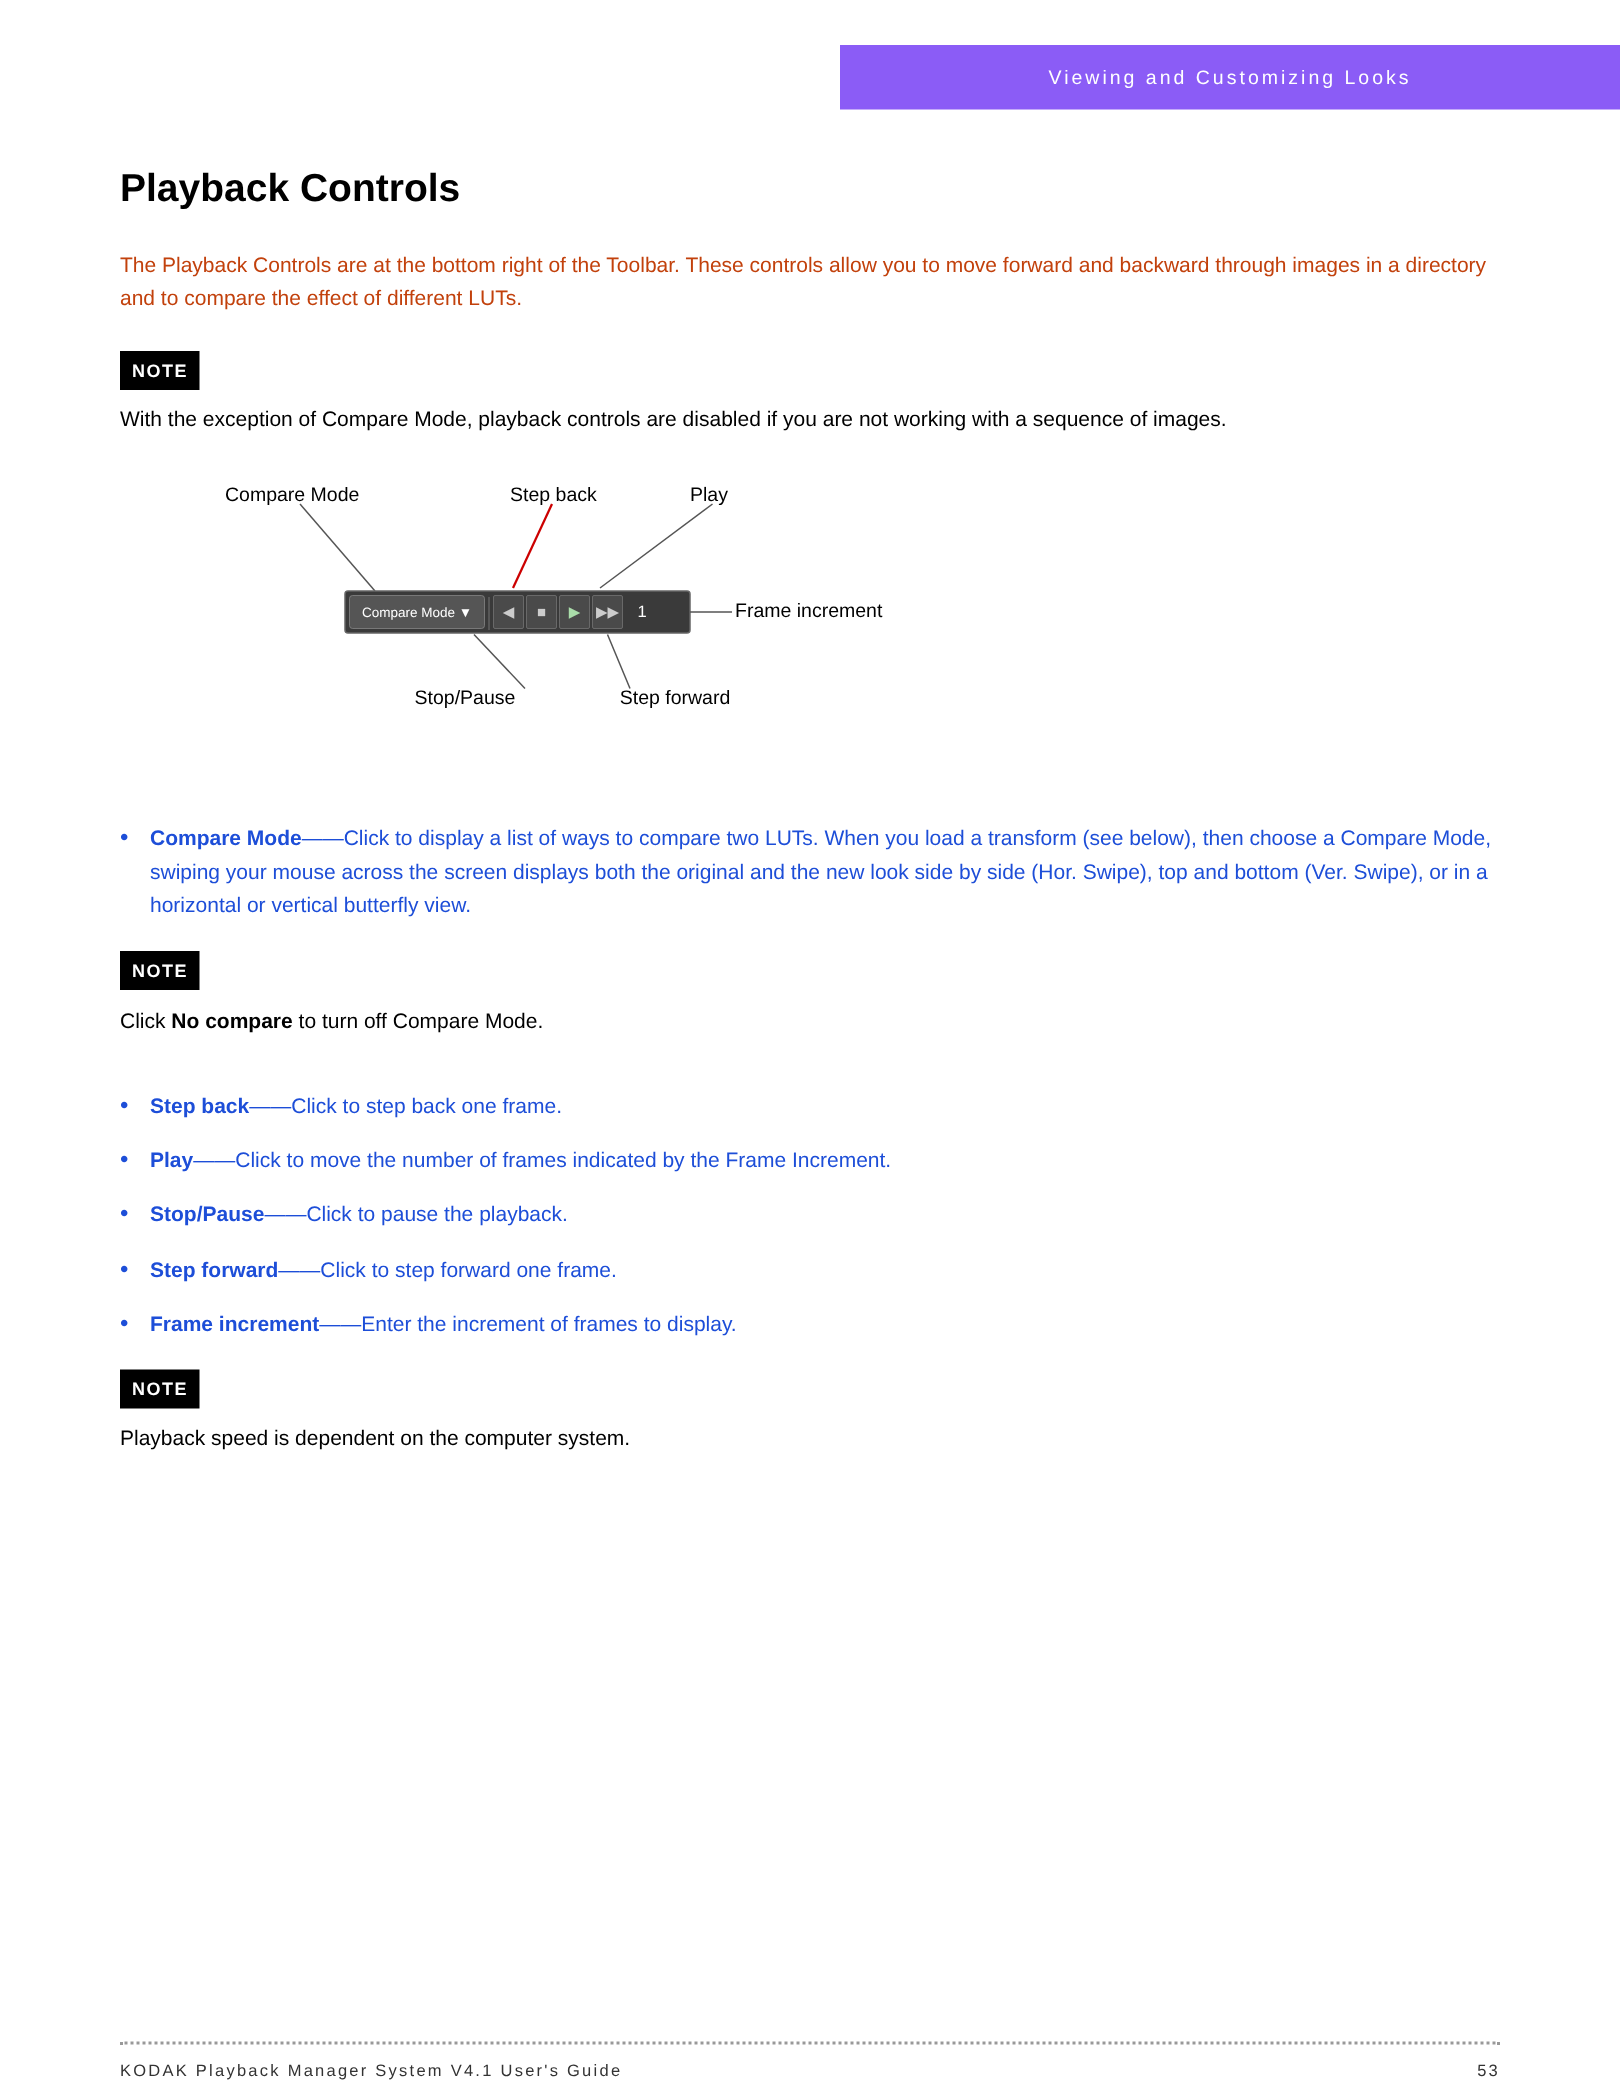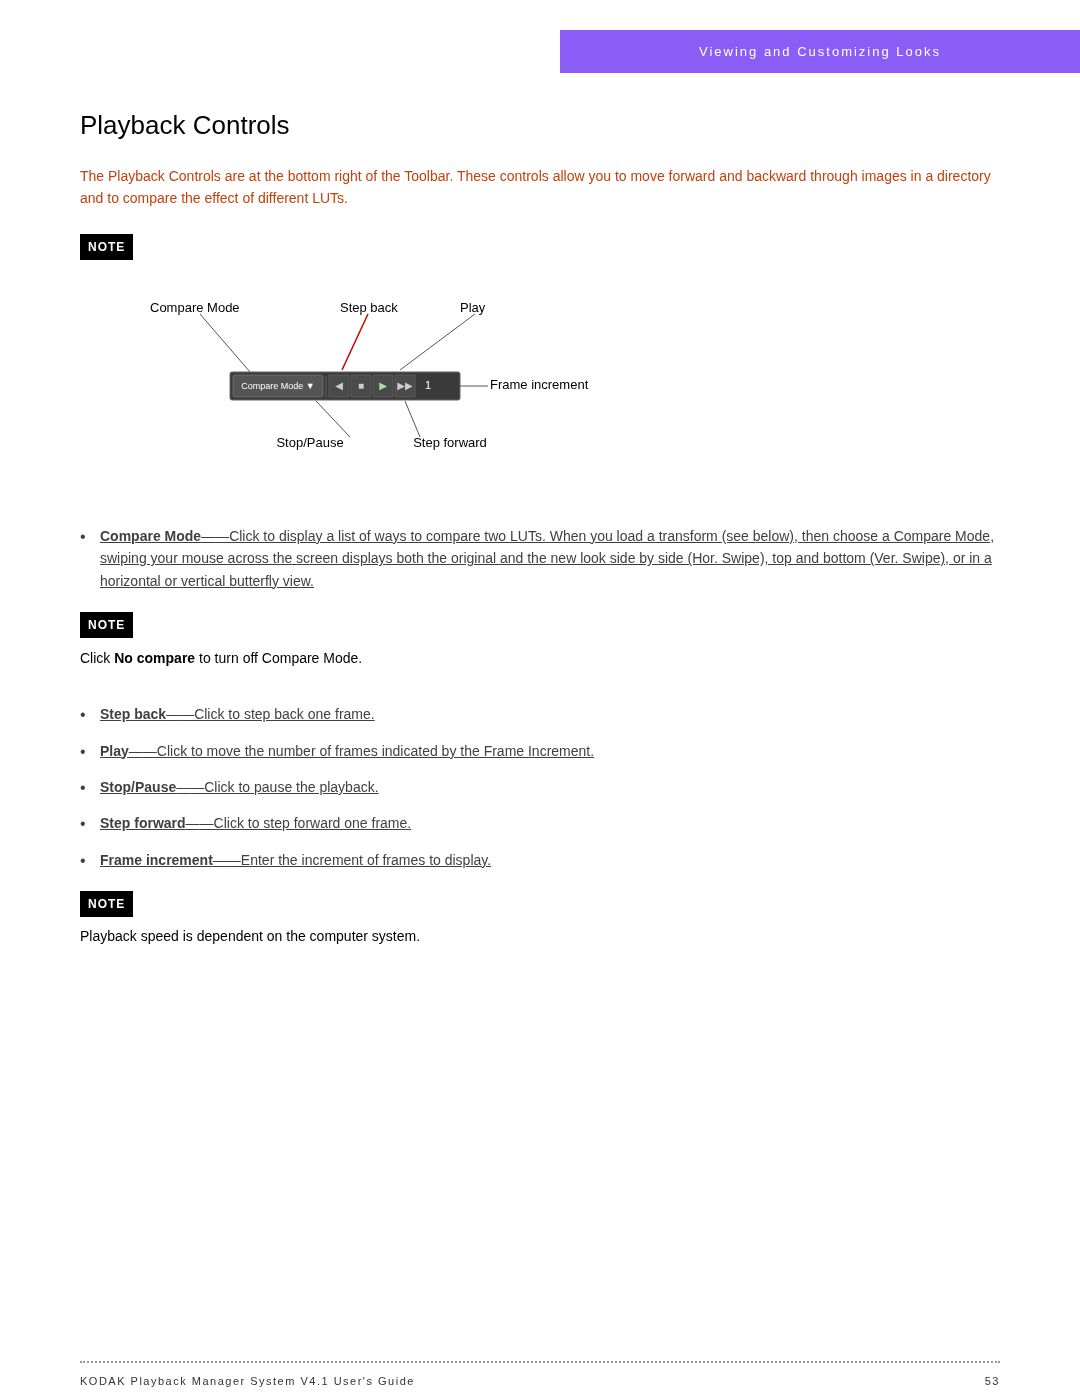--- a/index.html
+++ b/index.html
@@ -39,21 +39,21 @@
 
     
     .main-content {
       padding: 80px 80px 60px 80px;
       margin-top: 30px;
     }
 
     
     .page-title {
       font-size: 26px;
-      font-weight: normal;
+      font-weight: bold;
       margin-bottom: 24px;
       color: #000;
     }
 
     
     .intro-text {
       font-size: 14px;
       line-height: 1.6;
       margin-bottom: 24px;
       color: #c2410c;
@@ -98,22 +98,21 @@
       list-style: none;
       margin: 20px 0;
     }
 
     .bullet-list li {
       position: relative;
       padding-left: 20px;
       margin-bottom: 14px;
       font-size: 14px;
       line-height: 1.6;
-      color: #404040;
-      text-decoration: underline;
+      color: #1d4ed8;
     }
 
     .bullet-list li::before {
       content: '•';
       position: absolute;
       left: 0;
       font-size: 16px;
       top: -1px;
     }
 
@@ -167,20 +166,21 @@
   </div>
 
   <div class="main-content">
 
     <h1 class="page-title">Playback Controls</h1>
 
     <p class="intro-text">The Playback Controls are at the bottom right of the Toolbar. These controls allow you to move forward and backward through images in a directory and to compare the effect of different LUTs.</p>
 
     <div class="note-box section-gap">
       <div class="note-label">NOTE</div>
+      <p class="note-text">With the exception of Compare Mode, playback controls are disabled if you are not working with a sequence of images.</p>
     </div>
 
     <div class="diagram-container">
       <svg class="diagram-svg" viewBox="0 0 520 200">
 
         <text x="30" y="20" font-family="Arial" font-size="13" fill="#000">Compare Mode</text>
         <text x="220" y="20" font-family="Arial" font-size="13" fill="#000">Step back</text>
         <text x="340" y="20" font-family="Arial" font-size="13" fill="#000">Play</text>
 
         <line x1="80" y1="22" x2="130" y2="80" stroke="#555" stroke-width="1"></line>

